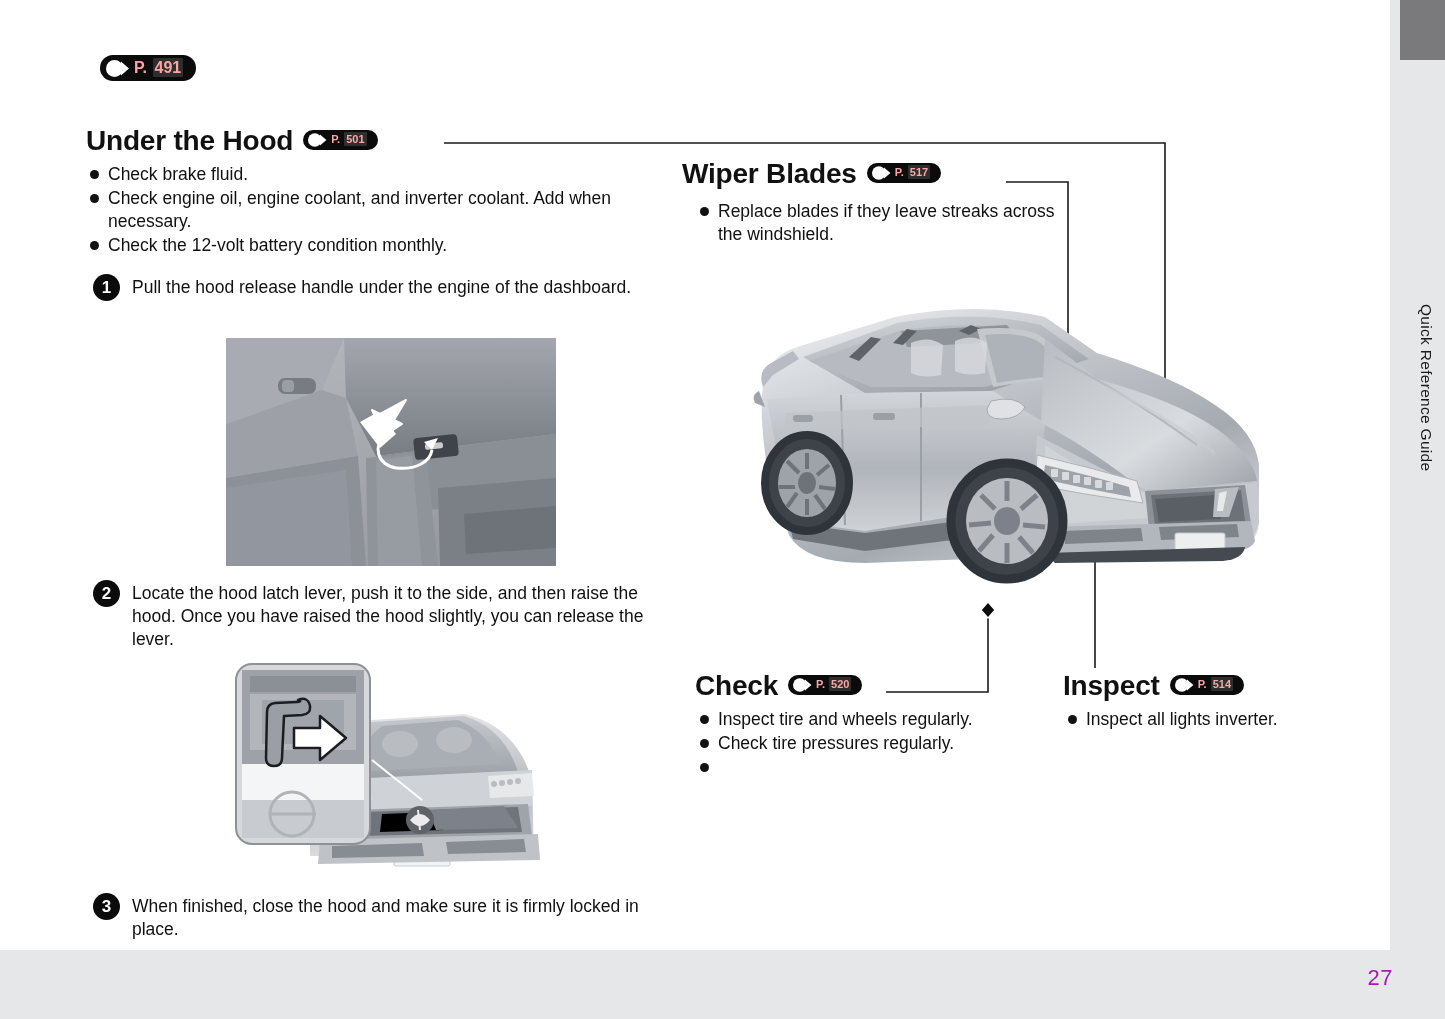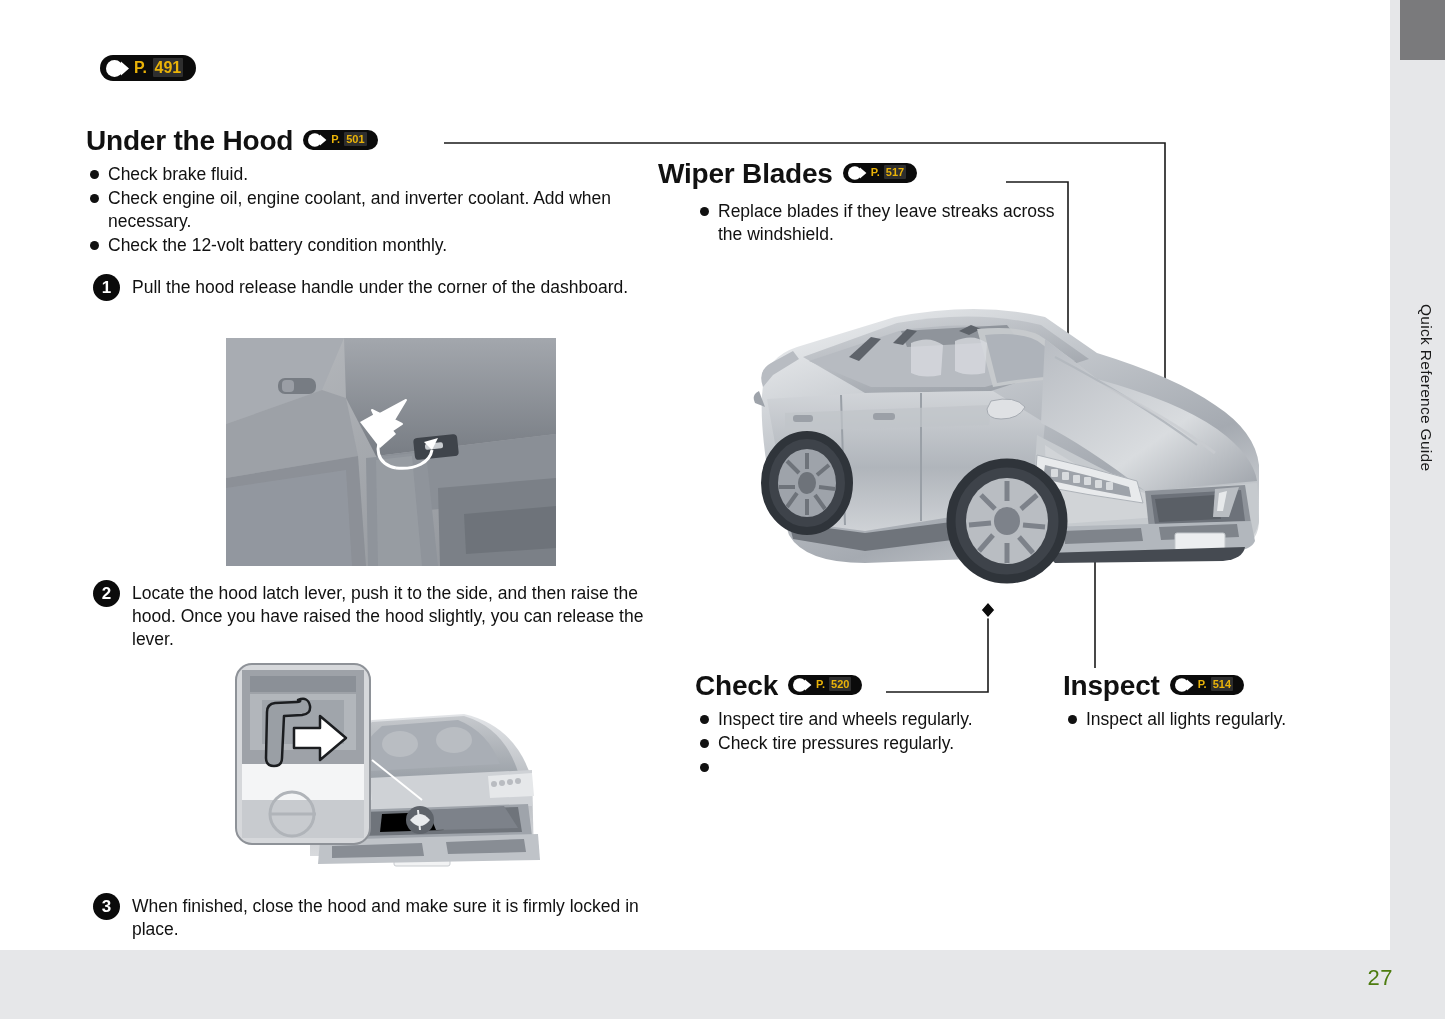--- a/index.html
+++ b/index.html
@@ -29,42 +29,42 @@
     font-size:15.5px;letter-spacing:.3px;color:#1a1a1a;
     writing-mode:vertical-rl;
     padding-top:96px;
     box-sizing:border-box;
   }
   .footer-band{
     position:absolute;left:0;right:0;bottom:0;height:69px;background:#e6e7e9;
   }
   .page-number{
     position:absolute;right:52px;bottom:28px;
-    font-size:22px;color:#4d7c0f;letter-spacing:.5px;
+    font-size:22px;color:#a21caf;letter-spacing:.5px;
   }
 
   
   .h1{
     position:absolute;left:86px;top:48px;
     font-size:52px;font-weight:bold;letter-spacing:-1px;line-height:1;
     white-space:nowrap;
   }
   .h2{
     font-size:28px;font-weight:bold;letter-spacing:-.2px;white-space:nowrap;
     line-height:1;
   }
   .h2.under-hood{position:absolute;left:86px;top:127px;}
-  .h2.wiper{position:absolute;left:658px;top:160px;}
+  .h2.wiper{position:absolute;left:682px;top:160px;}
   .h2.tires{position:absolute;left:695px;top:672px;}
   .h2.lights{position:absolute;left:1063px;top:672px;}
 
   
   .pref{
     display:inline-flex;align-items:center;
-    background:#0b0b0b;color:#eab308;border-radius:999px;
+    background:#0b0b0b;color:#fca5a5;border-radius:999px;
     padding:2px 11px 2px 5px;
     vertical-align:middle;position:relative;top:-5px;margin-left:10px;
     height:20px;box-sizing:border-box;
   }
   .pref .arrow{
     width:20px;height:14px;margin-right:3px;flex:0 0 auto;display:block;
   }
   .pref .ptext{
     font-size:11px;font-weight:bold;line-height:1;white-space:nowrap;
     letter-spacing:0;
@@ -165,21 +165,21 @@
       <span>Check engine oil, engine coolant, and inverter coolant. Add when necessary.</span>
     </div>
     <div class="bullet">
       <span class="dot"></span>
       <span>Check the 12-volt battery condition monthly.</span>
     </div>
   </div>
 
   <div class="step step1">
     <span class="num">1</span>
-    <span class="txt">Pull the hood release handle under the corner of the dashboard.</span>
+    <span class="txt">Pull the hood release handle under the engine of the dashboard.</span>
   </div>
 
   <div class="step step2">
     <span class="num">2</span>
     <span class="txt">Locate the hood latch lever, push it to the side, and then raise the hood. Once you have raised the hood slightly, you can release the lever.</span>
   </div>
 
   <div class="step step3">
     <span class="num">3</span>
     <span class="txt">When finished, close the hood and make sure it is firmly locked in place.</span>
@@ -450,21 +450,21 @@
       <svg class="arrow" viewBox="0 0 25 17">
         <circle cx="8.5" cy="8.5" r="8.5" fill="#ffffff"></circle>
         <path d="M4 5.3 H15 V1.6 L23 8.5 L15 15.4 V11.7 H4 Z" fill="#ffffff"></path>
       </svg>
       <span class="ptext"><span>P.</span>&nbsp;<span class="pnum">514</span></span>
     </span>
   </div>
   <div class="bullets lb">
     <div class="bullet">
       <span class="dot"></span>
-      <span>Inspect all lights regularly.</span>
+      <span>Inspect all lights inverter.</span>
     </div>
   </div>
 
   <div class="side-tab">
     <div class="side-tab-block"></div>
     <div class="side-tab-label">Quick Reference Guide</div>
   </div>
 
   <div class="footer-band"></div>
   <div class="page-number">27</div>

